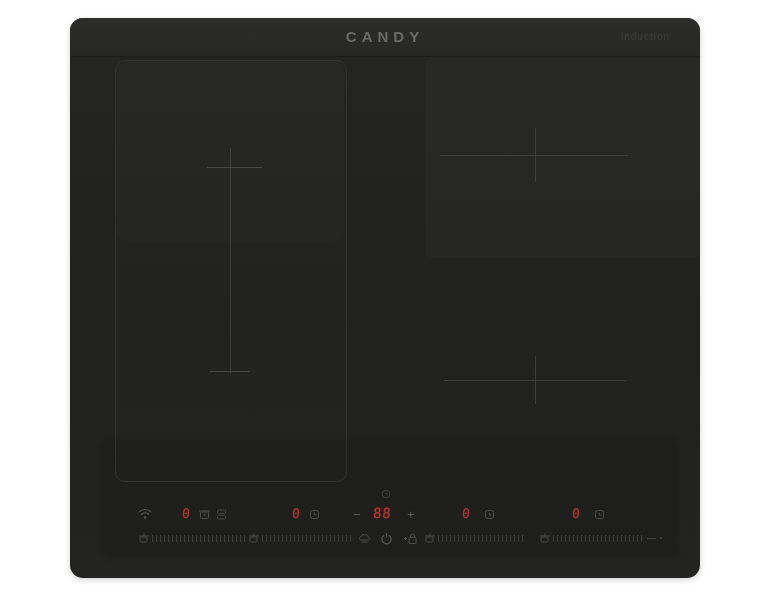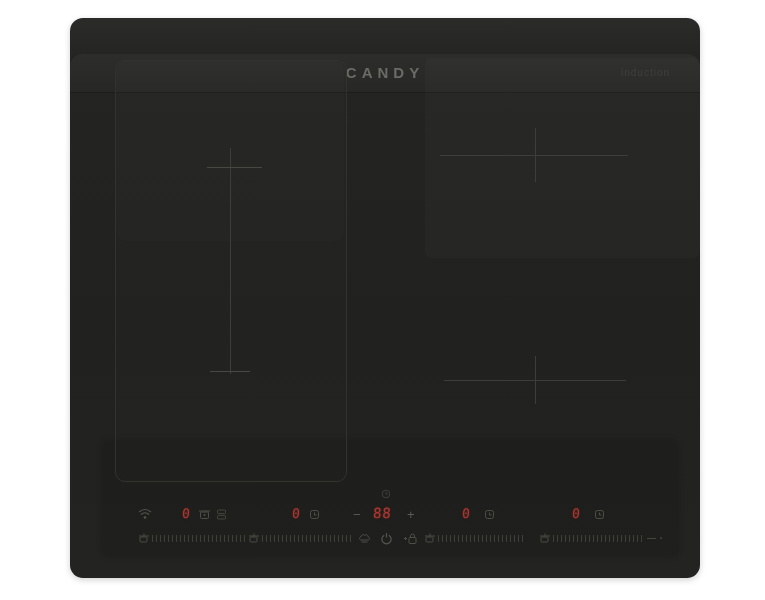--- a/index.html
+++ b/index.html
@@ -2,21 +2,21 @@
 <html><head>
 <meta charset="utf-8">
 <style>
   html,body{margin:0;padding:0;background:#ffffff;}
   .page{position:relative;width:765px;height:600px;background:#ffffff;overflow:hidden;
         font-family:"Liberation Sans", sans-serif;}
   .hob{position:absolute;left:70px;top:18px;width:630px;height:560px;border-radius:13px;
        background:linear-gradient(180deg,#2b2b29 0%,#242422 7%,#212120 55%,#232321 100%);
        box-shadow:0 2px 6px rgba(0,0,0,0.18);}
   .bezel{position:absolute;left:0;top:0;width:100%;height:38px;border-radius:13px 13px 0 0;
-         background:linear-gradient(180deg,#2d2d2b,#272725);border-bottom:1px solid #1d1d1c;margin-top:36px;}
+         background:linear-gradient(180deg,#2d2d2b,#272725);border-bottom:1px solid #1d1d1c;}
   .logo{position:absolute;left:0;top:10px;width:100%;text-align:center;
         font-size:15px;font-weight:700;letter-spacing:5px;color:#6a6a66;}
   .tagline{position:absolute;right:30px;top:13px;font-size:10px;letter-spacing:1px;color:#3d3d3a;}
   .patch{position:absolute;pointer-events:none;}
   .p1{left:355px;top:40px;width:275px;height:200px;background:rgba(255,255,255,0.018);border-radius:6px;}
   .p2{left:46px;top:43px;width:228px;height:180px;background:rgba(255,255,255,0.012);border-radius:10px;}
   .p3{left:30px;top:420px;width:580px;height:120px;background:rgba(0,0,0,0.10);border-radius:10px;filter:blur(2px);}
   .flex-outline{position:absolute;left:45px;top:42px;width:230px;height:420px;
         border:1px solid #32322f;border-radius:10px;background:rgba(255,255,255,0.006);}
   .mark{position:absolute;background:#3d3d3b;}

